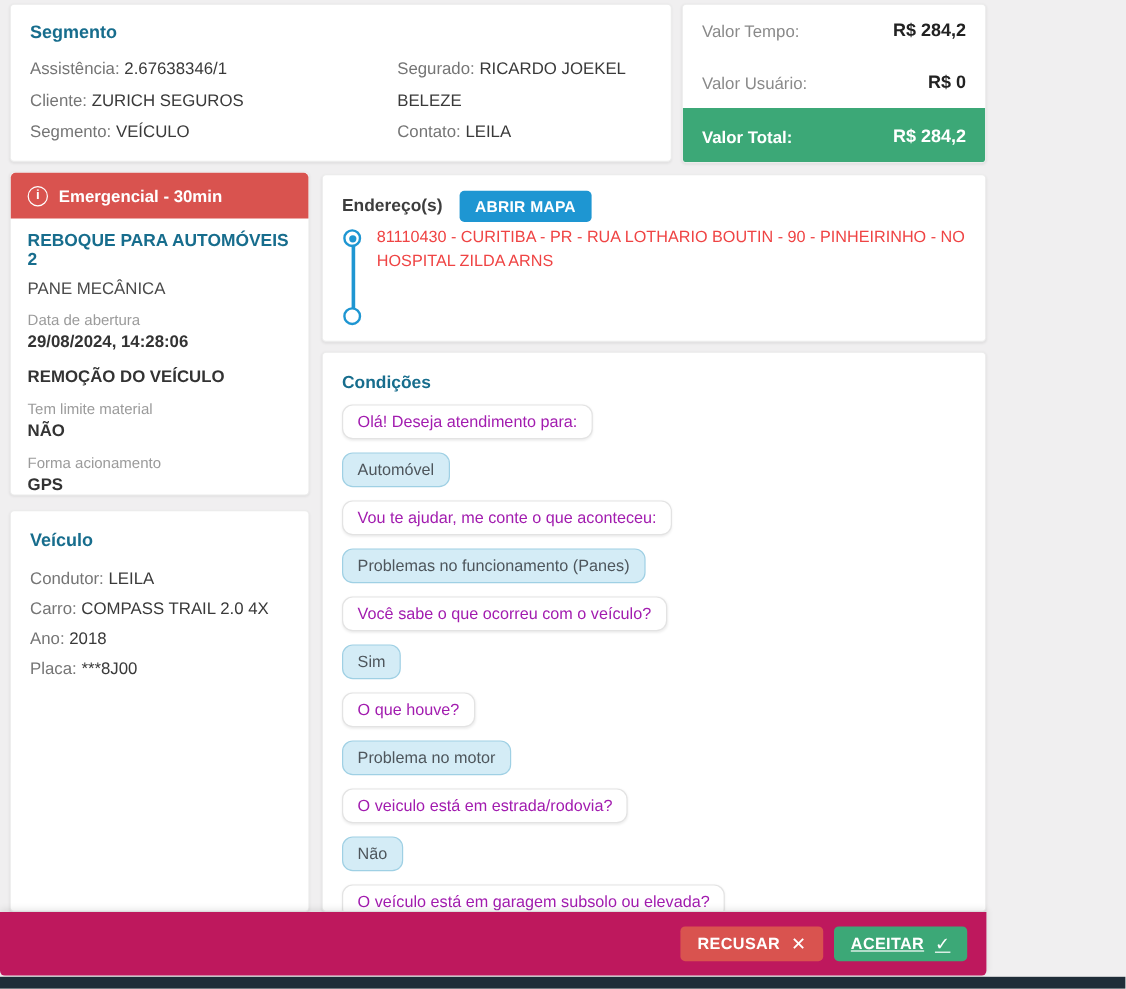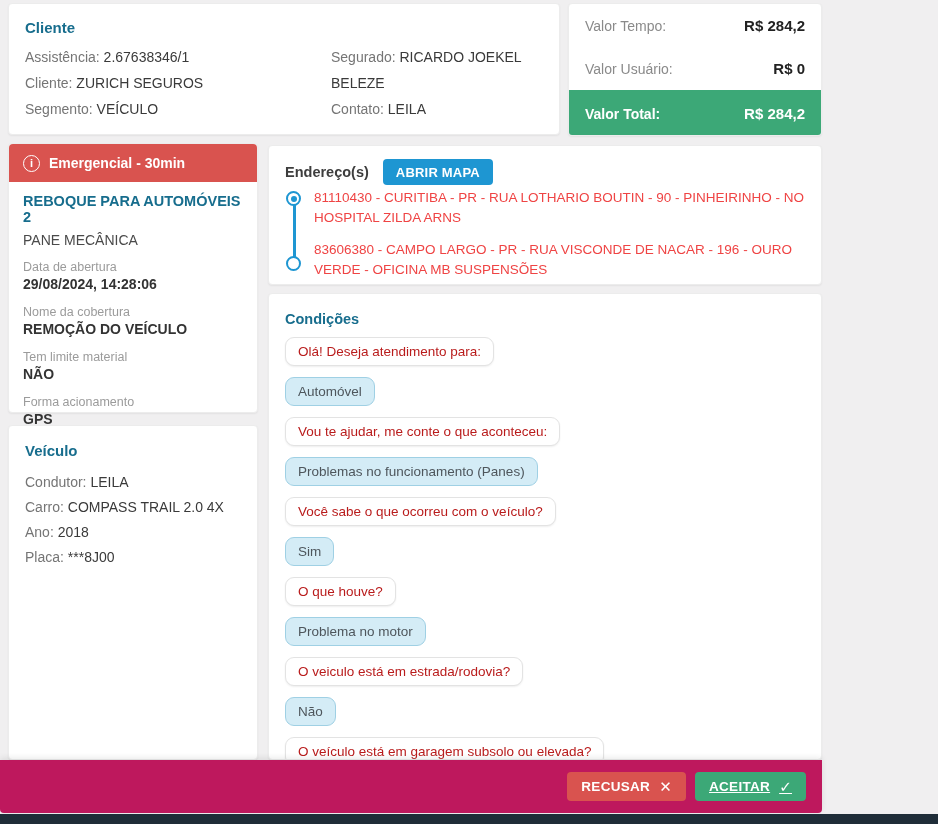--- a/index.html
+++ b/index.html
@@ -84,21 +84,21 @@
     border-radius:50%;background:var(--accent-blue);}
   .timeline-line{position:absolute;left:24px;top:58px;width:3px;height:56px;background:var(--accent-blue);}
   .addr-text{position:absolute;left:45px;width:515px;font-size:13.5px;color:#ef4444;line-height:19.5px;}
   
   .conditions-card{left:268px;top:293px;width:554px;height:467px;overflow:hidden;padding:17px 16px 0 16px;}
   .conditions-card .card-title{display:block;font-size:14.5px;margin-bottom:10px;}
   .bubble{
     display:table;max-width:500px;font-size:13.5px;line-height:17px;
     padding:5px 12px;border-radius:9px;margin-bottom:11px;
   }
-  .bubble.q{background:#fff;border:1px solid #e3e3e3;color:#b91c1c;box-shadow:0 1px 2px rgba(0,0,0,.07);}
+  .bubble.q{background:#fff;border:1px solid #e3e3e3;color:#a21caf;box-shadow:0 1px 2px rgba(0,0,0,.07);}
   .bubble.a{background:var(--bubble-blue);border:1px solid var(--bubble-blue-border);color:#4e565c;}
   
   .footer-bar{
     position:absolute;left:0;top:760px;width:822px;height:53px;background:#be185d;
     border-radius:0 0 4px 4px;box-shadow:0 -2px 6px rgba(0,0,0,.09);
     display:flex;align-items:center;justify-content:flex-end;gap:9px;padding-right:16px;
   }
   .btn{
     border:none;border-radius:4px;color:#fff;font-weight:bold;font-size:13.5px;
     height:29px;padding:0 14px;display:inline-flex;align-items:center;gap:9px;
@@ -106,21 +106,21 @@
   }
   .btn .btn-icon{font-size:15px;font-weight:bold;}
   .btn-reject{background:var(--red);}
   .btn-accept{background:var(--green);text-decoration:underline;}
   .dark-bar{position:absolute;left:0;top:814px;width:938px;height:10px;background:var(--dark-bar);}
 </style>
 </head>
 <body>
 
 <div class="card client-card">
-  <span class="card-title">Cliente</span>
+  <span class="card-title">Segmento</span>
   <div class="client-col left">
     <div>
       <span class="fld-label">Assistência:</span>
       <span class="fld-value">2.67638346/1</span>
     </div>
     <div>
       <span class="fld-label">Cliente:</span>
       <span class="fld-value">ZURICH SEGUROS</span>
     </div>
     <div>
@@ -161,21 +161,20 @@
     <span>Emergencial - 30min</span>
   </div>
   <div class="service-body">
     <div class="service-title">REBOQUE PARA AUTOMÓVEIS 2</div>
     <div class="service-sub">PANE MECÂNICA</div>
     <div class="detail">
       <div class="d-label">Data de abertura</div>
       <div class="d-value">29/08/2024, 14:28:06</div>
     </div>
     <div class="detail">
-      <div class="d-label">Nome da cobertura</div>
       <div class="d-value">REMOÇÃO DO VEÍCULO</div>
     </div>
     <div class="detail">
       <div class="d-label">Tem limite material</div>
       <div class="d-value">NÃO</div>
     </div>
     <div class="detail">
       <div class="d-label">Forma acionamento</div>
       <div class="d-value">GPS</div>
     </div>
@@ -206,21 +205,20 @@
 
 <div class="card addresses-card">
   <div class="addr-header">
     <span class="addr-title">Endereço(s)</span>
     <button class="map-btn">ABRIR MAPA</button>
   </div>
   <span class="radio checked" style="left:17px;top:45px;"></span>
   <div class="timeline-line"></div>
   <span class="radio" style="left:17px;top:110px;"></span>
   <div class="addr-text" style="top:42px;">81110430 - CURITIBA - PR - RUA LOTHARIO BOUTIN - 90 - PINHEIRINHO - NO HOSPITAL ZILDA ARNS</div>
-  <div class="addr-text" style="top:94px;">83606380 - CAMPO LARGO - PR - RUA VISCONDE DE NACAR - 196 - OURO VERDE - OFICINA MB SUSPENSÕES</div>
 </div>
 
 <div class="card conditions-card">
   <span class="card-title">Condições</span>
   <div class="bubble q">Olá! Deseja atendimento para:</div>
   <div class="bubble a">Automóvel</div>
   <div class="bubble q">Vou te ajudar, me conte o que aconteceu:</div>
   <div class="bubble a">Problemas no funcionamento (Panes)</div>
   <div class="bubble q">Você sabe o que ocorreu com o veículo?</div>
   <div class="bubble a">Sim</div>

